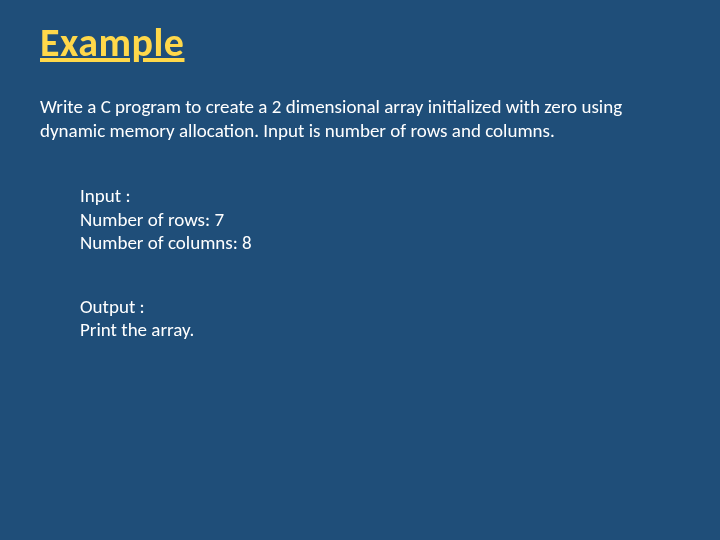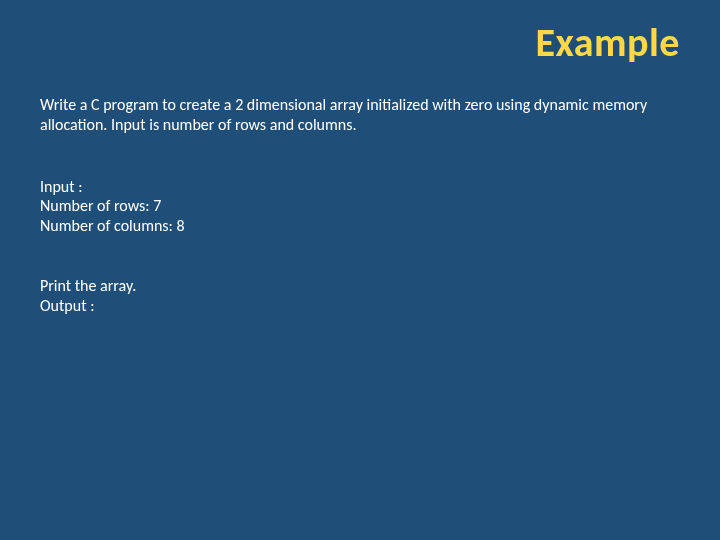--- a/index.html
+++ b/index.html
@@ -17,51 +17,53 @@
     height: 540px;
     background: #1f4e79;
     color: #ffffff;
     padding: 18px 40px 40px 40px;
     position: relative;
   }
   .title {
     color: #ffd84a;
     font-weight: 700;
     font-size: 40px;
-    text-align: right;
+    text-align: left;
     margin: 0 0 28px 0;
     letter-spacing: 0.5px;
+    text-decoration: underline;
   }
   .body {
-    font-size: 16px;
+    font-size: 19px;
     line-height: 1.24;
   }
   .para {
     margin: 0 0 42px 0;
   }
   .block {
     margin: 0 0 40px 0;
   }
   .line {
     display: block;
+    margin-left: 40px;
   }
 </style>
 </head>
 <body>
 
 <div class="slide">
   <h1 class="title">Example</h1>
 
   <div class="body">
     <p class="para">Write a C program to create a 2 dimensional array initialized with zero using dynamic memory allocation. Input is number of rows and columns.</p>
 
     <div class="block">
       <span class="line">Input :</span>
       <span class="line">Number of rows: 7</span>
       <span class="line">Number of columns: 8</span>
     </div>
 
     <div class="block">
+      <span class="line">Output :</span>
       <span class="line">Print the array.</span>
-      <span class="line">Output :</span>
     </div>
   </div>
 </div>
 
 </body></html>

